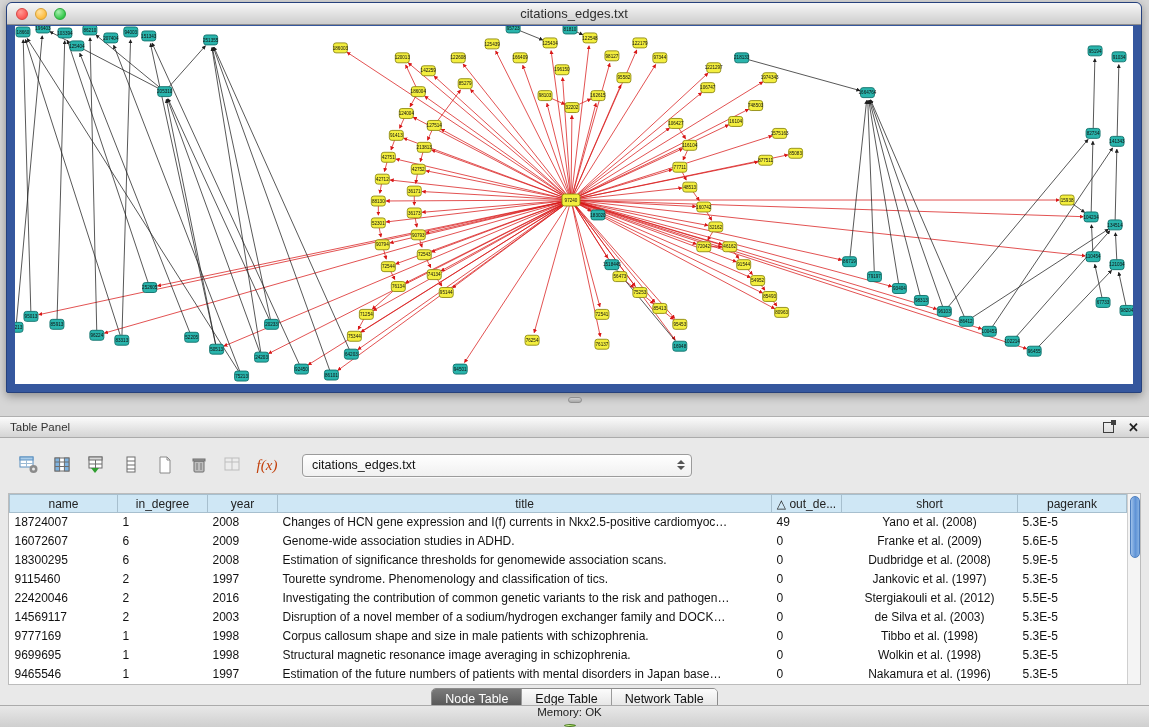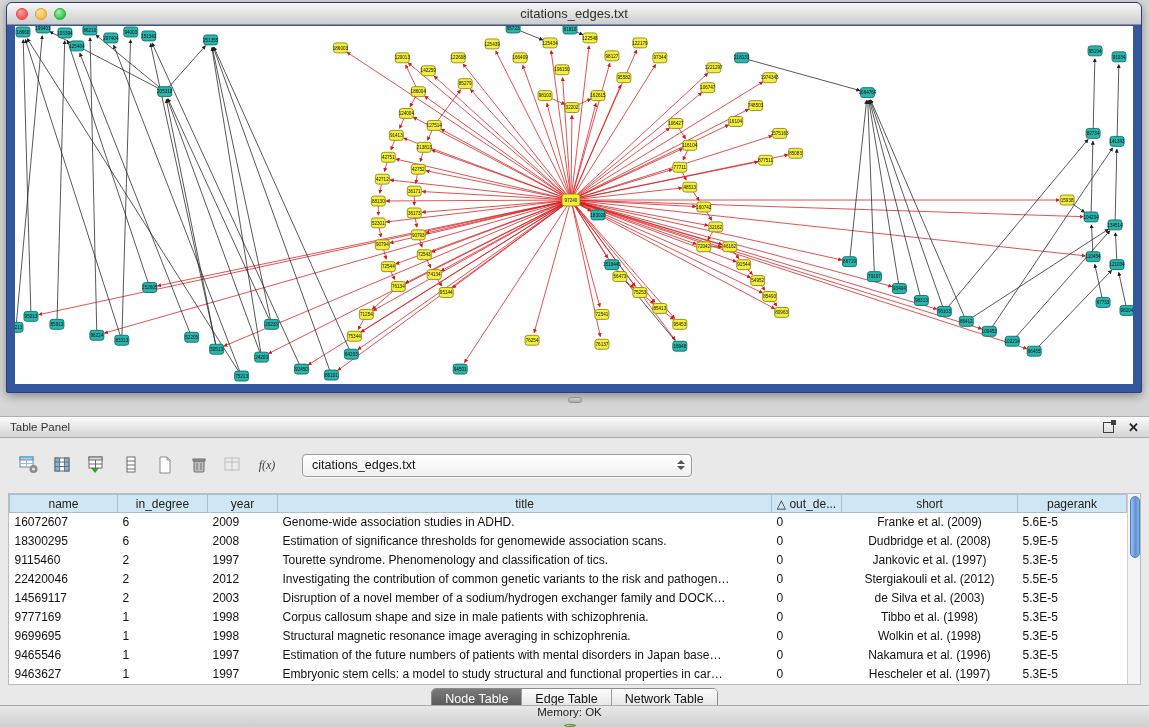--- a/index.html
+++ b/index.html
@@ -72,21 +72,21 @@
   }
   .close-ic { font-size: 13px; font-weight: bold; color: #222; cursor: default; line-height: 11px; }
 
   .toolbar {
     height: 54px; display: flex; align-items: center; padding-left: 14px;
   }
   .tb-btn {
     width: 30px; height: 26px; display: flex; align-items: center; justify-content: center;
     margin-right: 4px;
   }
-  .tb-btn.fx { font-family: "Liberation Serif", serif; font-style: italic; font-size: 12px; color: #404040; }
+  .tb-btn.fx { font-family: "Liberation Serif", serif; font-style: italic; font-size: 15px; color: #c2410c; }
   .combo {
     margin-left: 16px; width: 390px; height: 23px;
     background: linear-gradient(#ffffff, #f0f0f0);
     border: 1px solid #9b9b9b; border-radius: 4px;
     display: flex; align-items: center; padding: 0 6px 0 9px;
     font-size: 12.5px; color: #111;
     box-shadow: 0 1px 1px rgba(255,255,255,.8);
   }
   .combo .arrows { margin-left: auto; display: flex; flex-direction: column; gap: 2px; }
   .combo .arrows i { display:block; width: 0; height: 0; border-left: 4px solid transparent; border-right: 4px solid transparent; }
@@ -901,20 +901,29 @@
             <th>in_degree</th>
             <th>year</th>
             <th>title</th>
             <th>△ out_de...</th>
             <th>short</th>
             <th>pagerank</th>
           </tr>
         </thead>
       <tbody id="table-body">
           <tr>
+            <td>18724007</td>
+            <td>1</td>
+            <td>2008</td>
+            <td>Changes of HCN gene expression and I(f) currents in Nkx2.5-positive cardiomyoc…</td>
+            <td>49</td>
+            <td class="center">Yano et al. (2008)</td>
+            <td>5.3E-5</td>
+          </tr>
+          <tr>
             <td>16072607</td>
             <td>6</td>
             <td>2009</td>
             <td>Genome-wide association studies in ADHD.</td>
             <td>0</td>
             <td class="center">Franke et al. (2009)</td>
             <td>5.6E-5</td>
           </tr>
           <tr>
             <td>18300295</td>
@@ -930,21 +939,21 @@
             <td>2</td>
             <td>1997</td>
             <td>Tourette syndrome. Phenomenology and classification of tics.</td>
             <td>0</td>
             <td class="center">Jankovic et al. (1997)</td>
             <td>5.3E-5</td>
           </tr>
           <tr>
             <td>22420046</td>
             <td>2</td>
-            <td>2012</td>
+            <td>2016</td>
             <td>Investigating the contribution of common genetic variants to the risk and pathogen…</td>
             <td>0</td>
             <td class="center">Stergiakouli et al. (2012)</td>
             <td>5.5E-5</td>
           </tr>
           <tr>
             <td>14569117</td>
             <td>2</td>
             <td>2003</td>
             <td>Disruption of a novel member of a sodium/hydrogen exchanger family and DOCK…</td>
@@ -972,29 +981,20 @@
           </tr>
           <tr>
             <td>9465546</td>
             <td>1</td>
             <td>1997</td>
             <td>Estimation of the future numbers of patients with mental disorders in Japan base…</td>
             <td>0</td>
             <td class="center">Nakamura et al. (1996)</td>
             <td>5.3E-5</td>
           </tr>
-          <tr>
-            <td>9463627</td>
-            <td>1</td>
-            <td>1997</td>
-            <td>Embryonic stem cells: a model to study structural and functional properties in car…</td>
-            <td>0</td>
-            <td class="center">Hescheler et al. (1997)</td>
-            <td>5.3E-5</td>
-          </tr>
         </tbody>
     </table>
     <div class="vscroll">
       <div class="vthumb"></div>
     </div>
   </div>
 
   <div class="tabs-row">
     <div class="seg-group" id="tab-group">
         <span class="seg active">Node Table</span>

